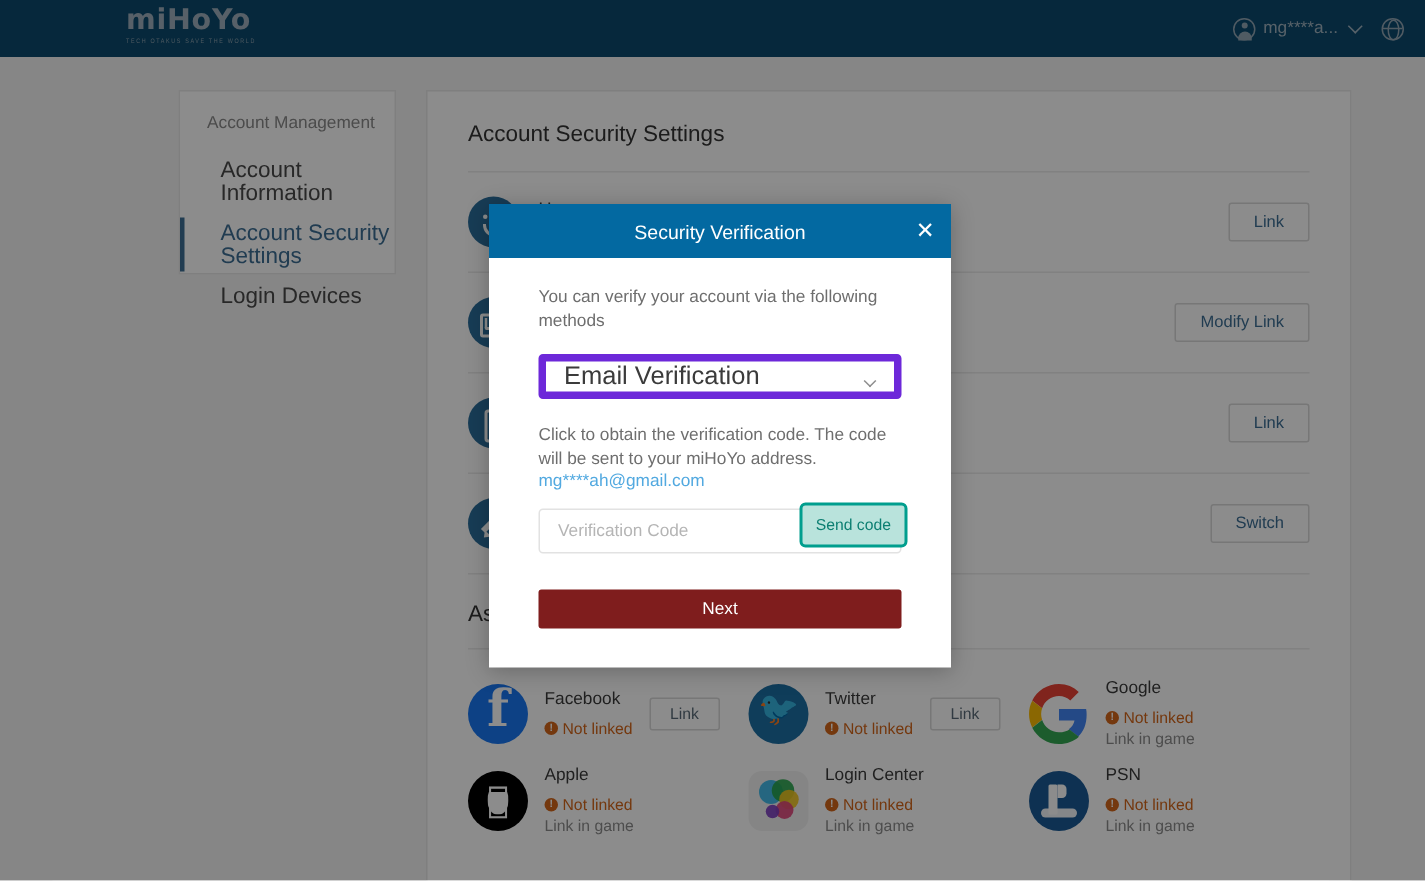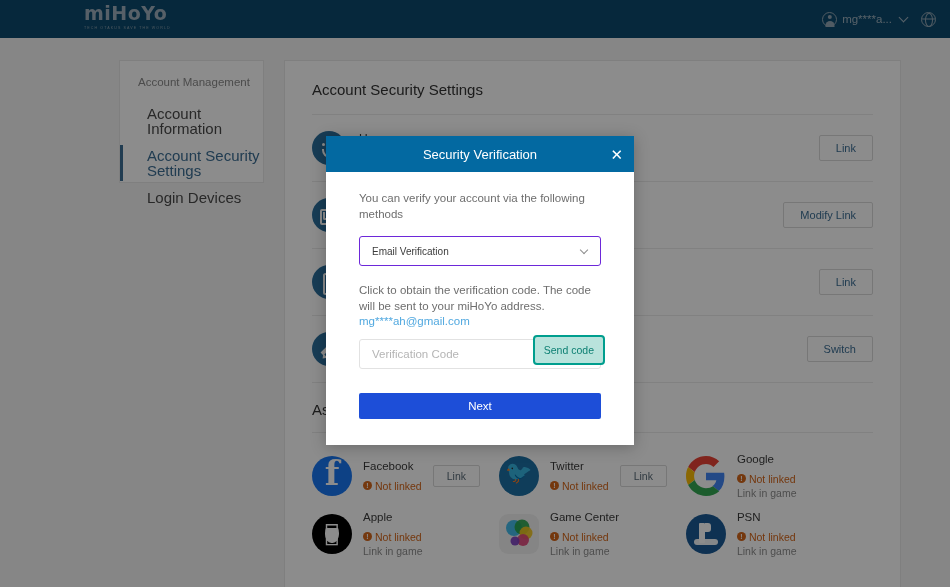--- a/index.html
+++ b/index.html
@@ -233,23 +233,23 @@
     display: flex; align-items: center; justify-content: center;
     position: relative; font-size: 13px;
   }
   .modal-close {
     position: absolute; right: 11px; top: 50%; transform: translateY(-50%);
     color: #fff; font-size: 15px; cursor: pointer; line-height: 1;
   }
   .modal-body { padding: 18px 33px 26px 33px; }
   .modal-desc { font-size: 11.5px; color: #6e6e6e; line-height: 16px; }
   .select-box {
-    margin-top: 14px; height: 30px; border: 1px solid #6d28d9; border-radius: 3px;
+    margin-top: 14px; height: 30px; border: 5px solid #6d28d9; border-radius: 3px;
     display: flex; align-items: center; padding: 0 12px; position: relative;
-    font-size: 10px; color: #3b3b3b; cursor: pointer; background: #fff;
+    font-size: 17px; color: #3b3b3b; cursor: pointer; background: #fff;
   }
   .select-chev {
     position: absolute; right: 13px; top: 10px;
     width: 6px; height: 6px;
     border-right: 1.2px solid #8d8d8d; border-bottom: 1.2px solid #8d8d8d;
     transform: rotate(45deg);
   }
   .modal-note { margin-top: 16px; font-size: 11.5px; color: #6e6e6e; line-height: 16px; }
   .modal-email { font-size: 11.5px; color: #52a9e0; margin-top: 1px; }
   .code-row {
@@ -265,21 +265,21 @@
   .send-code {
     position: absolute; right: -5px; top: -5px;
     height: 30px; min-width: 62px; padding: 0 9px;
     display: flex; align-items: center; justify-content: center;
     background: #b9e3dc; border: 2.5px solid #009e8e; border-radius: 4px;
     color: #0c7f72; font-size: 10.5px; cursor: pointer;
     font-family: "Liberation Sans", sans-serif;
   }
   .next-btn {
     margin-top: 24px; height: 26px; width: 100%;
-    background: #1d4ed8; color: #fff; border: 0; border-radius: 2px;
+    background: #7f1d1d; color: #fff; border: 0; border-radius: 2px;
     font-size: 11.5px; cursor: pointer;
     font-family: "Liberation Sans", sans-serif;
   }
 </style>
 </head>
 <body>
 
 <div id="app">
 
   <div class="topbar">
@@ -417,21 +417,21 @@
           <div class="assoc-icon gc-icon">
             <svg width="40" height="40" viewBox="0 0 40 40">
               <circle cx="15" cy="14" r="8" fill="#35b6e8" opacity=".92"></circle>
               <circle cx="23" cy="13" r="7.5" fill="#27a34a" opacity=".9"></circle>
               <circle cx="27" cy="19" r="6.5" fill="#f0c420" opacity=".92"></circle>
               <circle cx="24" cy="26" r="6" fill="#e0457b" opacity=".92"></circle>
               <circle cx="16" cy="27" r="4.5" fill="#7d3fc0" opacity=".92"></circle>
             </svg>
           </div>
           <div class="assoc-body">
-            <div class="assoc-name">Game Center</div>
+            <div class="assoc-name">Login Center</div>
             <div class="assoc-status warn">
               <span class="warn-ic">!</span>
               <span>Not linked</span>
             </div>
             <div class="assoc-hint">Link in game</div>
           </div>
         </div>
 
         <div class="assoc-cell">
           <div class="assoc-icon psn-icon">

